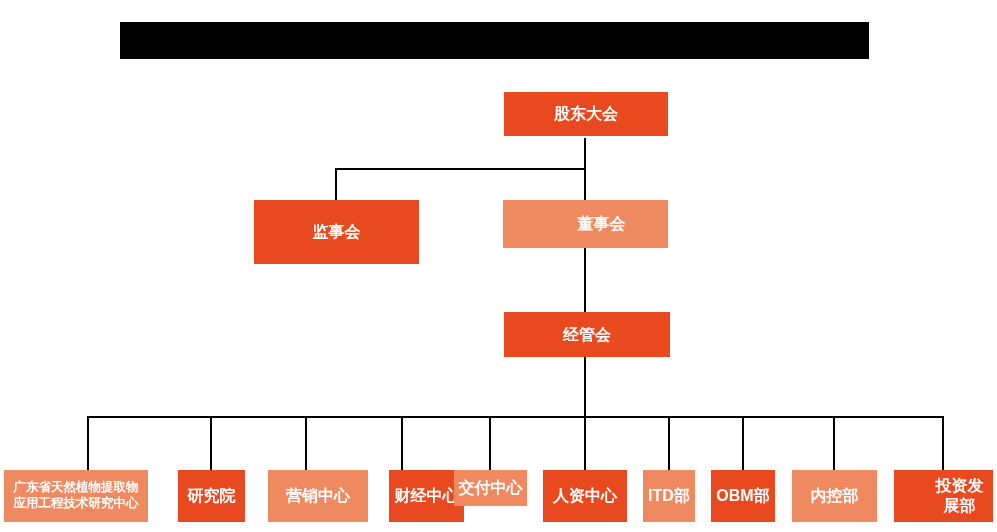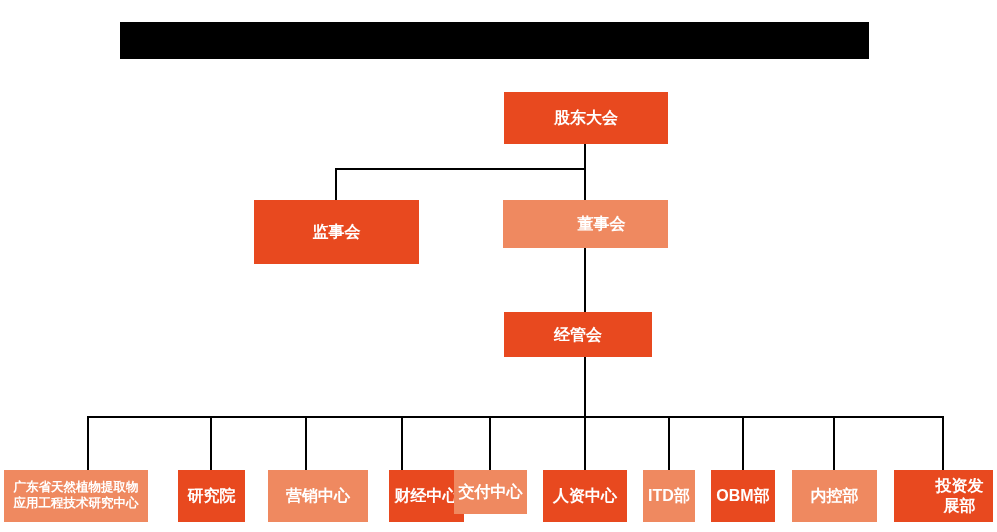--- a/index.html
+++ b/index.html
@@ -34,32 +34,32 @@
     font-size: 16px;
     line-height: 1.25;
     box-sizing: border-box;
     padding: 2px 4px;
     word-break: break-all;
   }
   .dark  { background: var(--primary, #e8491f); }
   .light { background: var(--secondary, #ef8960); }
 
   
-  .n-shareholders { left: 504px; top: 92px;  width: 164px; height: 52px; }
+  .n-shareholders { left: 504px; top: 92px;  width: 164px; height: 44px; }
   
   .n-supervisory  { left: 254px; top: 200px; width: 165px; height: 64px; }
   .n-board        { left: 503px; top: 200px; width: 165px; height: 48px; padding-left: 36px; }
   
-  .n-management   { left: 504px; top: 312px; width: 148px; height: 45px; }
+  .n-management   { left: 504px; top: 312px; width: 166px; height: 45px; }
   
   .n-d0 { left: 4px;   top: 470px; width: 144px; height: 52px; font-size: 12.5px; }
   .n-d1 { left: 178px; top: 470px; width: 67px;  height: 52px; }
   .n-d2 { left: 268px; top: 470px; width: 100px;  height: 52px; }
   .n-d3 { left: 365px; top: 470px; width: 75px;  height: 52px; margin-left: 24px; }
-  .n-d4 { left: 454px; top: 470px; width: 73px;  height: 44px; }
+  .n-d4 { left: 454px; top: 470px; width: 73px;  height: 36px; }
   .n-d5 { left: 543px; top: 470px; width: 84px;  height: 52px; }
   .n-d6 { left: 643px; top: 470px; width: 52px;  height: 52px; }
   .n-d7 { left: 711px; top: 470px; width: 64px;  height: 52px; }
   .n-d8 { left: 792px; top: 470px; width: 85px;  height: 52px; }
   .n-d9 { left: 894px; top: 470px; width: 99px;  height: 52px; padding-left: 36px; }
 
   .line {
     position: absolute;
     background: var(--connector, #000000);
   }

